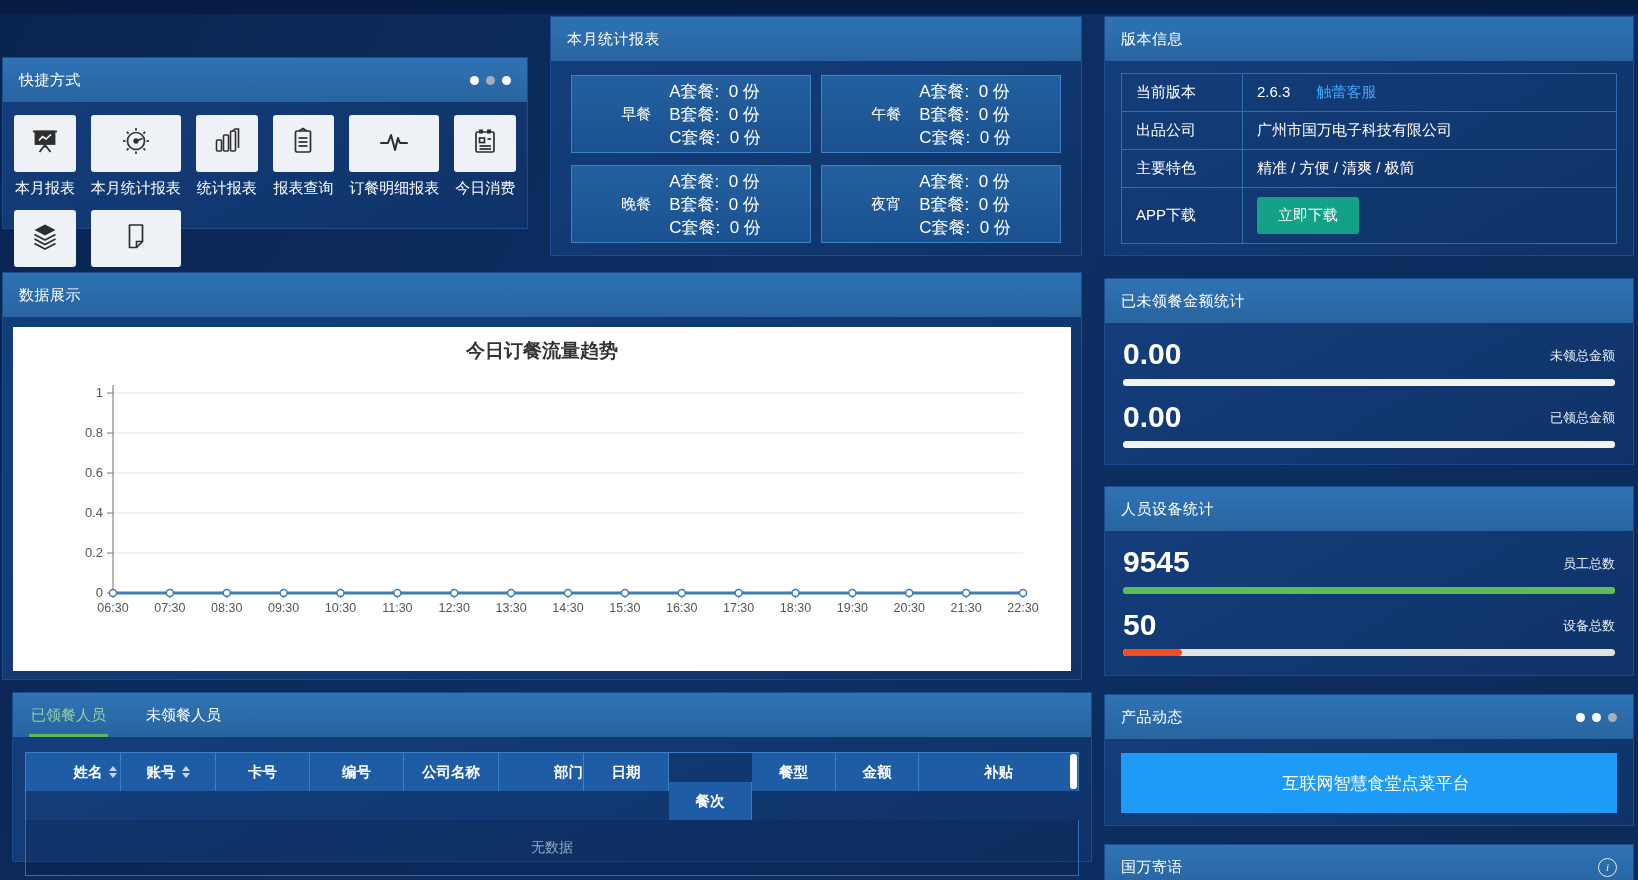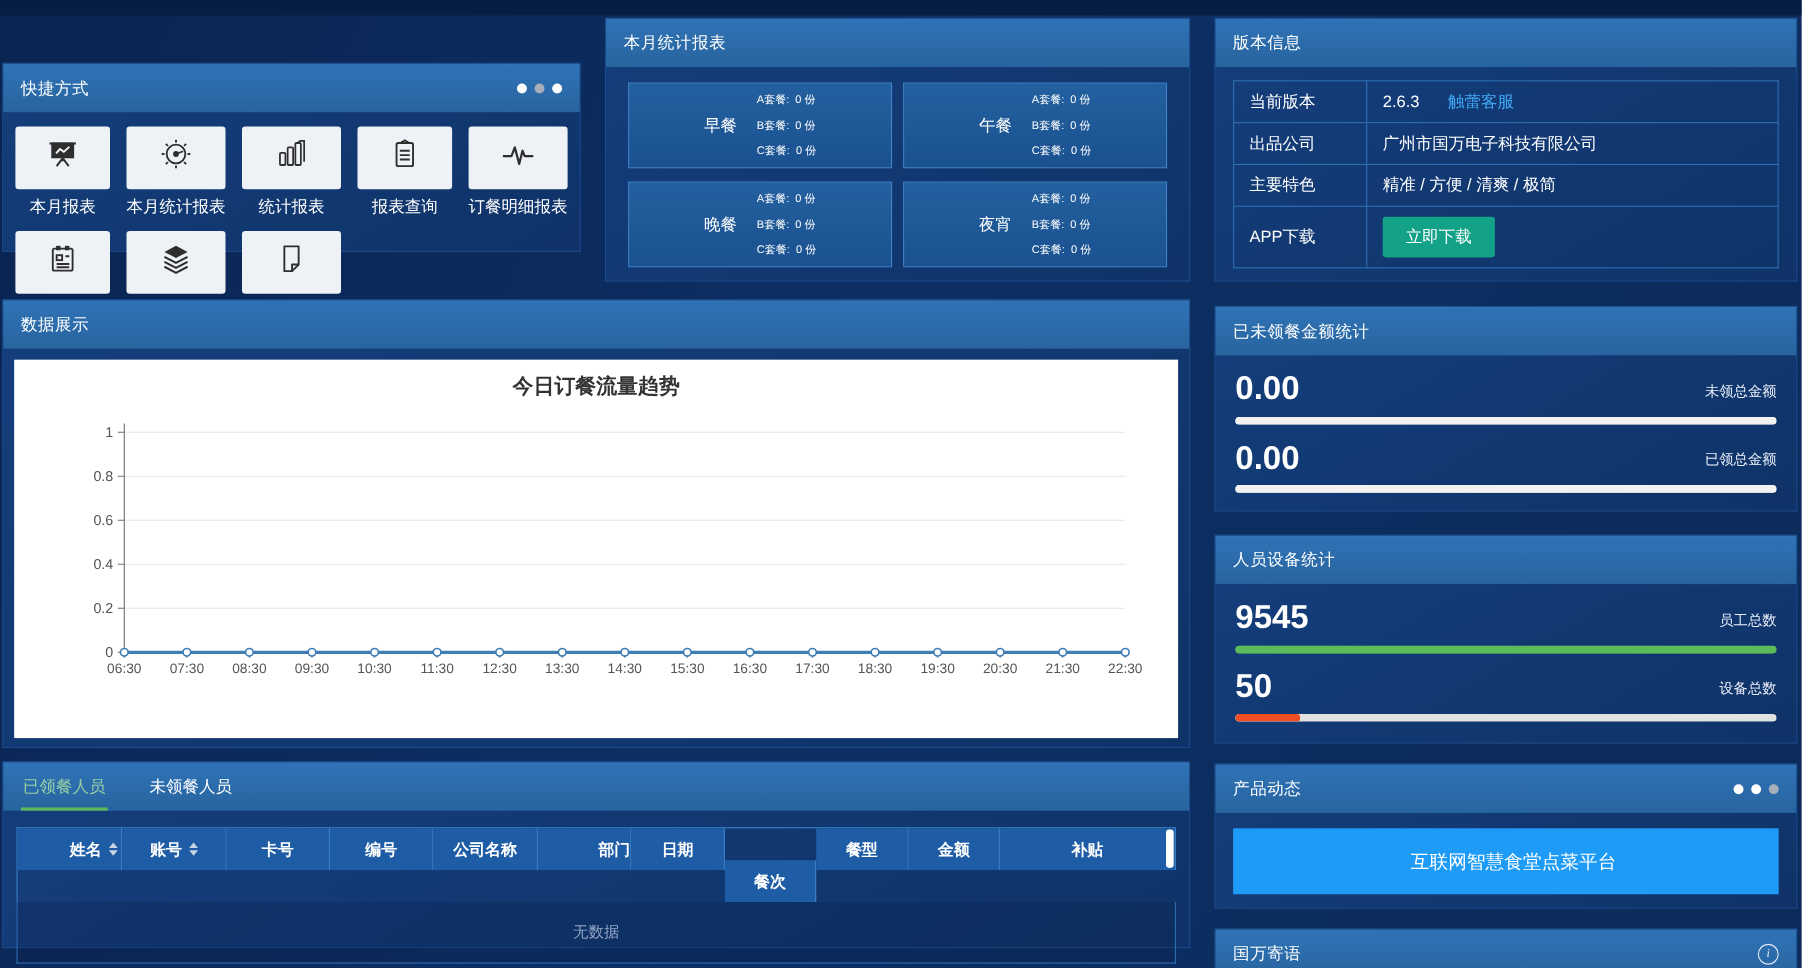--- a/index.html
+++ b/index.html
@@ -16,46 +16,46 @@
   .dots{display:flex;gap:7px;}
   .dot{width:9px;height:9px;border-radius:50%;cursor:pointer;}
 
   #p-shortcuts{left:2px;top:16px;width:526px;height:172px;margin-top:41px;}
   #p-orders{left:550px;top:16px;width:532px;height:240px;}
   #p-version{left:1104px;top:16px;width:530px;height:240px;}
   #p-data{left:2px;top:272px;width:1080px;height:408px;}
   #p-amounts{left:1104px;top:278px;width:530px;height:187px;}
   #p-devices{left:1104px;top:486px;width:530px;height:190px;}
   #p-products{left:1104px;top:694px;width:530px;height:132px;}
-  #p-records{left:2px;top:692px;width:1080px;height:170px;}
+  #p-records{left:12px;top:692px;width:1080px;height:170px;}
   #p-motto{left:1104px;top:844px;width:530px;height:70px;}
 
   
-  .sc-grid{display:grid;grid-template-columns:repeat(5,1fr);gap:12px 15px;padding:13px 11px;}
+  .sc-grid{display:grid;grid-template-columns:repeat(6,1fr);gap:12px 15px;padding:13px 11px;}
   .sc-item{cursor:pointer;}
   .sc-card{height:57px;background:#eef1f5;border-radius:3px;display:flex;align-items:center;justify-content:center;}
   .sc-label{text-align:center;color:#fff;font-size:15px;margin-top:7px;white-space:nowrap;}
 
   
   .meal-grid{display:grid;grid-template-columns:1fr 1fr;gap:12px 10px;padding:14px 20px;}
   .meal-card{border:1px solid #3f82c6;background:linear-gradient(180deg,#23609f,#1b5190);
     display:flex;align-items:center;justify-content:center;gap:18px;height:78px;box-sizing:border-box;}
   .meal-name{font-size:15px;color:#fff;}
-  .combo-line{font-size:10px;color:#fff;line-height:23px;white-space:pre;}
+  .combo-line{font-size:17px;color:#fff;line-height:23px;white-space:pre;}
 
   
   .vwrap{padding:12px 16px 0;}
   table.vtable{width:100%;border-collapse:collapse;color:#fff;font-size:15px;}
   .vtable td{border:1px solid #2e6fb2;padding:9px 14px;}
   td.vlabel{width:92px;white-space:nowrap;}
   .vlink{color:#41a7f5;margin-left:26px;cursor:pointer;text-decoration:none;}
   .vbtn{display:inline-block;color:#fff;padding:9px 21px;border-radius:3px;cursor:pointer;font-size:15px;}
 
   
-  .chart-box{margin:10px;height:344px;background:#fff;}
+  .chart-box{margin:10px;height:344px;background:#fff;border-radius:29px;}
 
   
   .stat{margin:15px 18px 0;}
   .stat-top{display:flex;justify-content:space-between;align-items:flex-end;}
   .stat-value{font-size:30px;font-weight:bold;color:#fff;line-height:1.05;}
   .stat-label{font-size:13px;color:#e9eef8;padding-bottom:5px;}
   .stat-track{margin-top:9px;height:7px;border-radius:4px;overflow:hidden;}
   .stat-fill{height:100%;border-radius:4px;}
 
   

